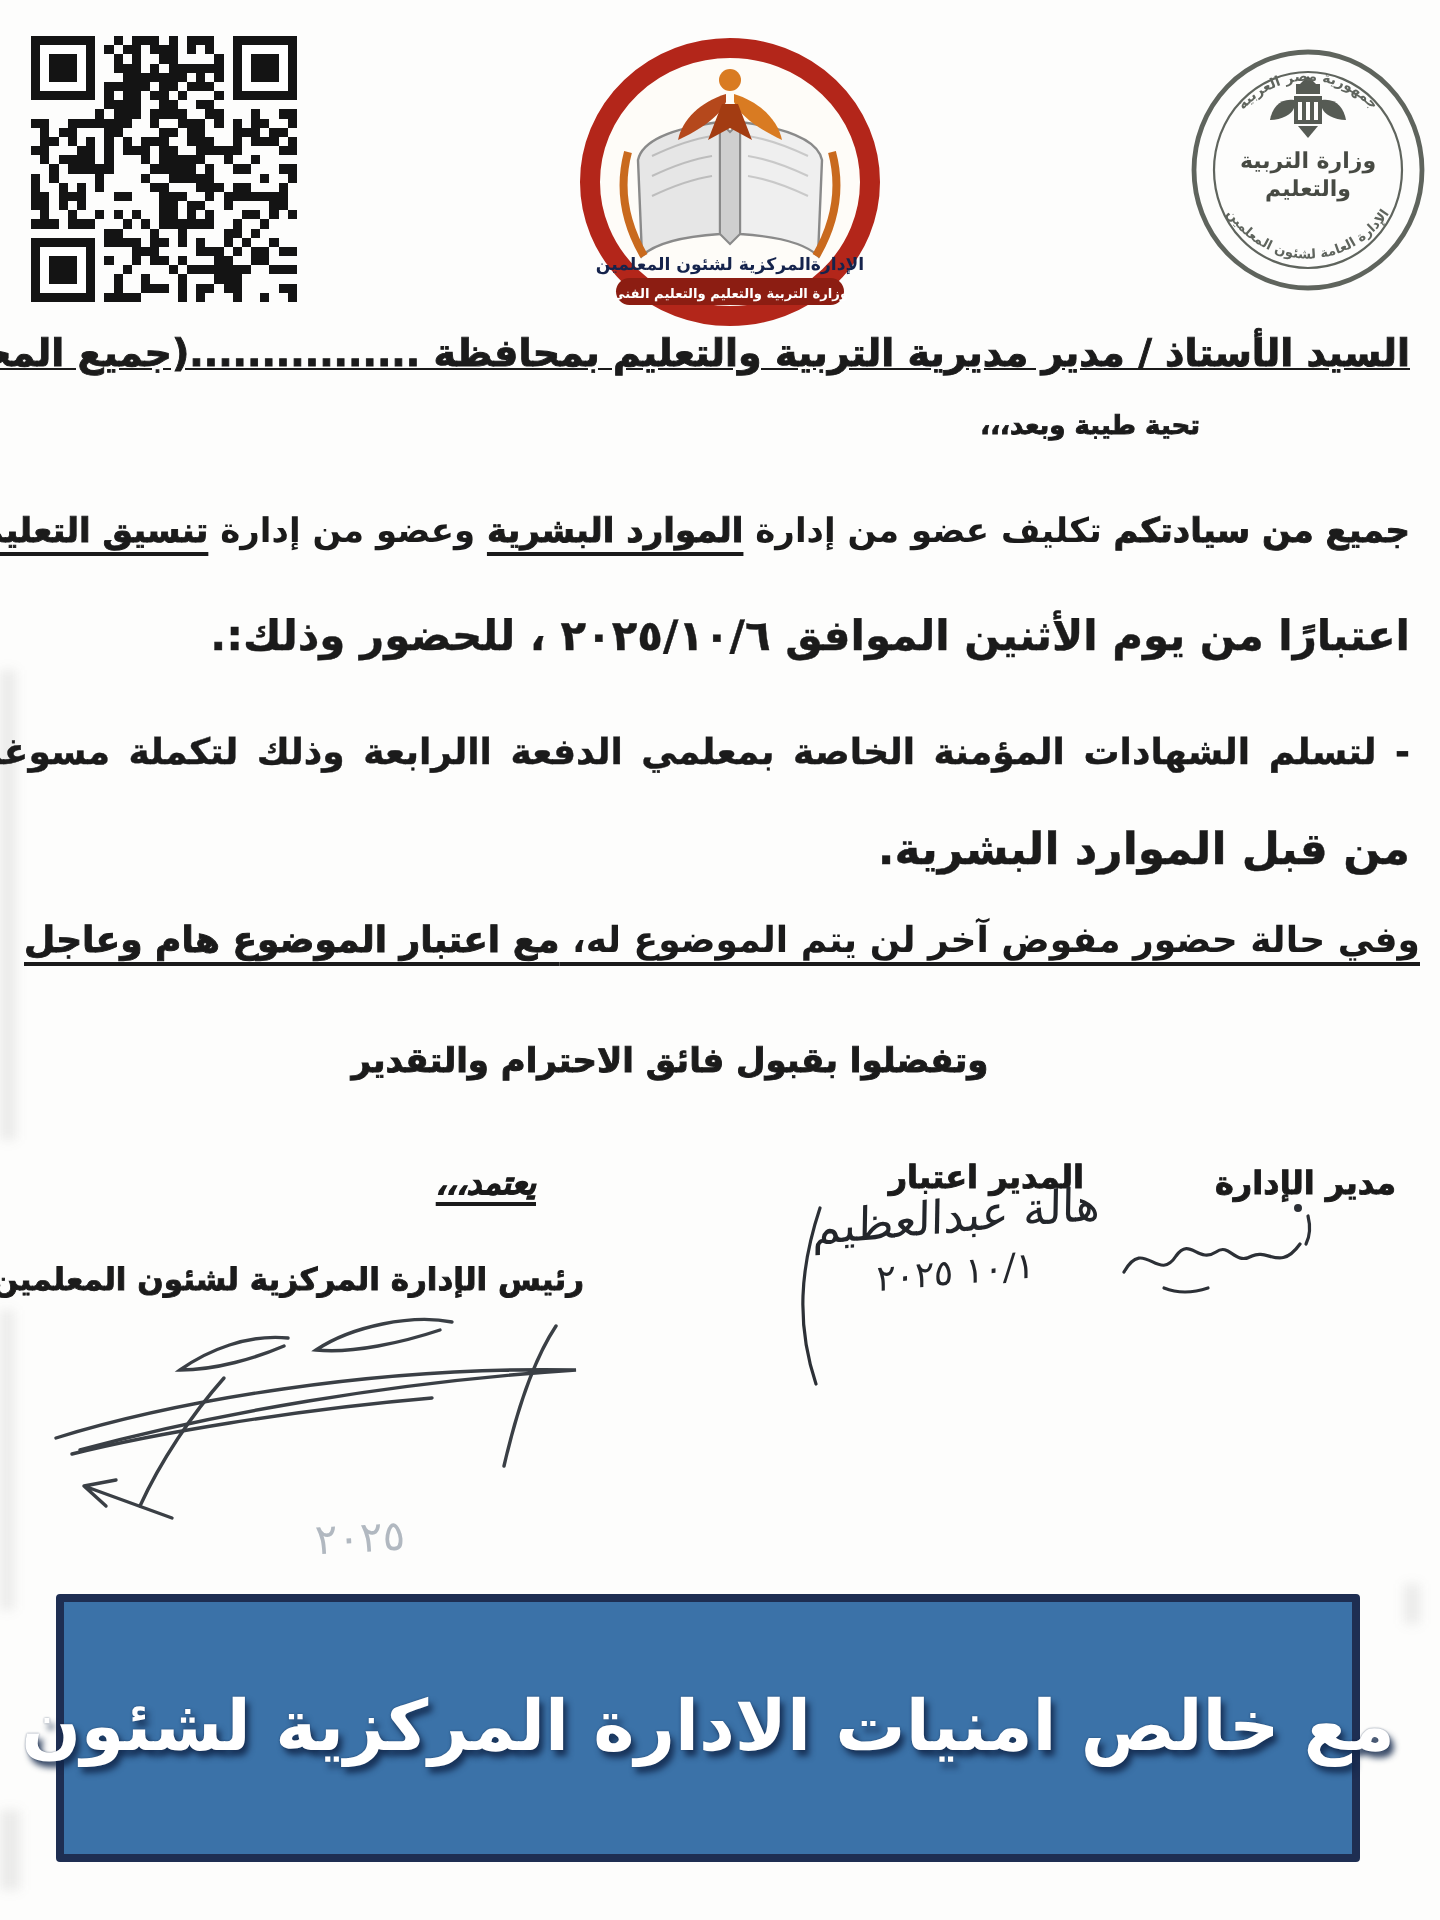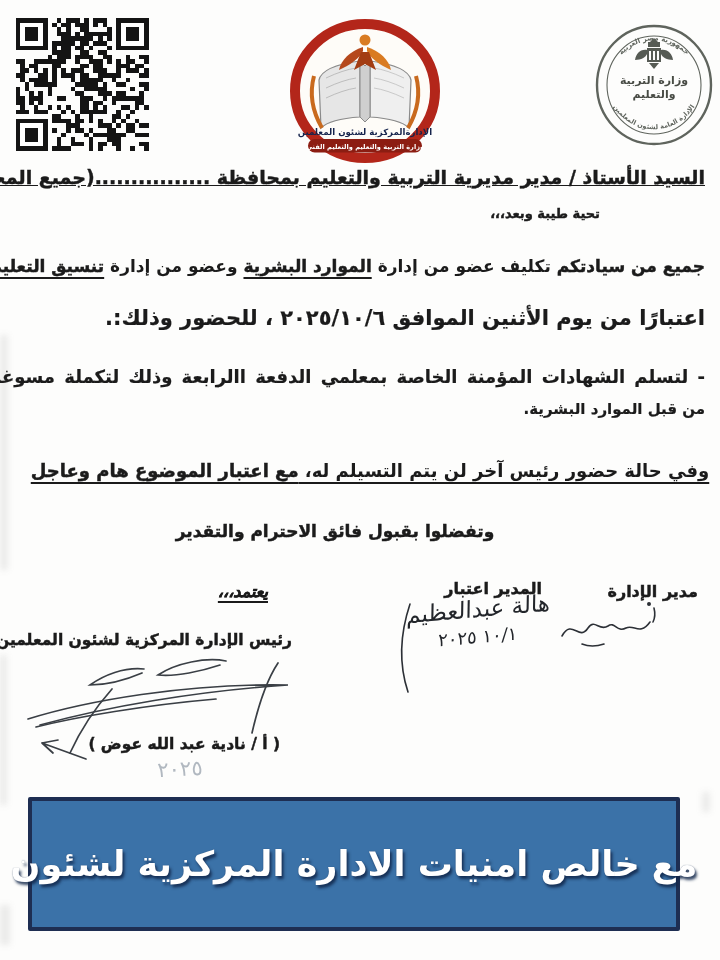--- a/index.html
+++ b/index.html
@@ -16,21 +16,21 @@
   
   .letter{position:absolute;top:0;left:0;right:0;direction:rtl;text-align:right;}
   .line{position:absolute;right:15px;left:10px;white-space:nowrap;font-weight:700;font-size:13px;}
   .heavy{-webkit-text-stroke:.45px currentColor;letter-spacing:.2px;}
   .u{text-decoration:underline;text-decoration-thickness:1.6px;text-underline-offset:5px;}
   .addr{top:166px;font-size:19px;text-decoration:underline;}
   .greet{top:206px;right:120px;left:auto;}
   .b1{top:256px;font-size:17px;}
   .b2{top:306px;font-size:21px;-webkit-text-stroke:.2px currentColor;}
   .b3{top:366px;font-size:18px;word-spacing:3px;-webkit-text-stroke:.2px currentColor;}
-  .b4{top:400px;font-size:15px;-webkit-text-stroke:.2px currentColor;}
+  .b4{top:413px;font-size:22px;-webkit-text-stroke:.2px currentColor;}
   .warn{top:460px;text-align:center;right:10px;left:30px;font-size:18px;}
   .close{top:521px;text-align:center;right:0;left:-50px;font-size:17px;}
   
   .sigtitle{position:absolute;white-space:nowrap;font-weight:700;font-size:16px;direction:rtl;}
   .t-dept{top:582px;right:22px;}
   .t-gm{top:579px;right:178px;}
   .t-appr{top:582px;right:452px;text-decoration:underline;text-decoration-thickness:1.5px;text-underline-offset:4px;font-style:italic;}
   .t-head{top:631px;right:428px;font-size:15.5px;}
   .sig-svg{position:absolute;}
   .s-dept{top:596px;left:552px;width:115px;height:62px;}
@@ -475,21 +475,21 @@
 
     <div class="line b1">
       <span class="heavy">جميع من سيادتكم</span><span> تكليف عضو من إدارة </span><span class="u heavy">الموارد البشرية</span><span> وعضو من إدارة </span><span class="u heavy">تنسيق التعليم الابتدائي</span>
     </div>
 
     <div class="line b2">اعتبارًا من يوم الأثنين الموافق ٢٠٢٥/١٠/٦ ، للحضور وذلك:.</div>
     <div class="line b3">- لتسلم الشهادات المؤمنة الخاصة بمعلمي الدفعة االرابعة وذلك لتكملة مسوغات التعيين</div>
     <div class="line b4">من قبل الموارد البشرية.</div>
 
     <div class="line warn">
-      <span class="u">وفي حالة حضور رئيس آخر لن يتم التسيلم له، </span><span class="u heavy">مع اعتبار الموضوع هام وعاجل</span>
+      <span class="u">وفي حالة حضور مفوض آخر لن يتم الموضوع له، </span><span class="u heavy">مع اعتبار الموضوع هام وعاجل</span>
     </div>
 
     <div class="line close heavy">وتفضلوا بقبول فائق الاحترام والتقدير</div>
   </div>
 
   <div class="sigtitle t-dept heavy">مدير الإدارة</div>
   <div class="sigtitle t-gm heavy">المدير اعتبار</div>
   <div class="sigtitle t-appr heavy">يعتمد،،،</div>
   <div class="sigtitle t-head heavy">رئيس الإدارة المركزية لشئون المعلمين</div>
 
@@ -515,21 +515,20 @@
       <path d="M262,8 C250,26 242,52 236,78"></path>
       <path d="M210,6 C190,2 160,8 142,20 C160,22 186,16 204,10"></path>
       <path d="M128,14 C108,12 88,20 74,30 C92,30 112,24 126,18"></path>
       <path d="M12,64 C70,46 170,28 272,30 C180,36 90,52 24,70"></path>
       <path d="M20,72 C60,62 130,50 200,44"></path>
       <path d="M96,34 C80,52 64,76 54,98"></path>
       <path d="M70,104 L26,88 M26,88 l16,-3 M26,88 l11,10"></path>
     </g>
   </svg>
 
-  <div class="head-name heavy">( أ / نادية عبد الله عوض )</div>
   <div class="head-date">٢٠٢٥</div>
 
   <div class="banner" style="background: rgb(59, 114, 168); border-color: rgb(30, 46, 82);">
     <div class="bl">مع خالص امنيات الادارة المركزية لشئون</div>
   </div>
 
   <div class="smudge sm1"></div>
   <div class="smudge sm2"></div>
   <div class="smudge sm3"></div>
   <div class="smudge sm4"></div>

